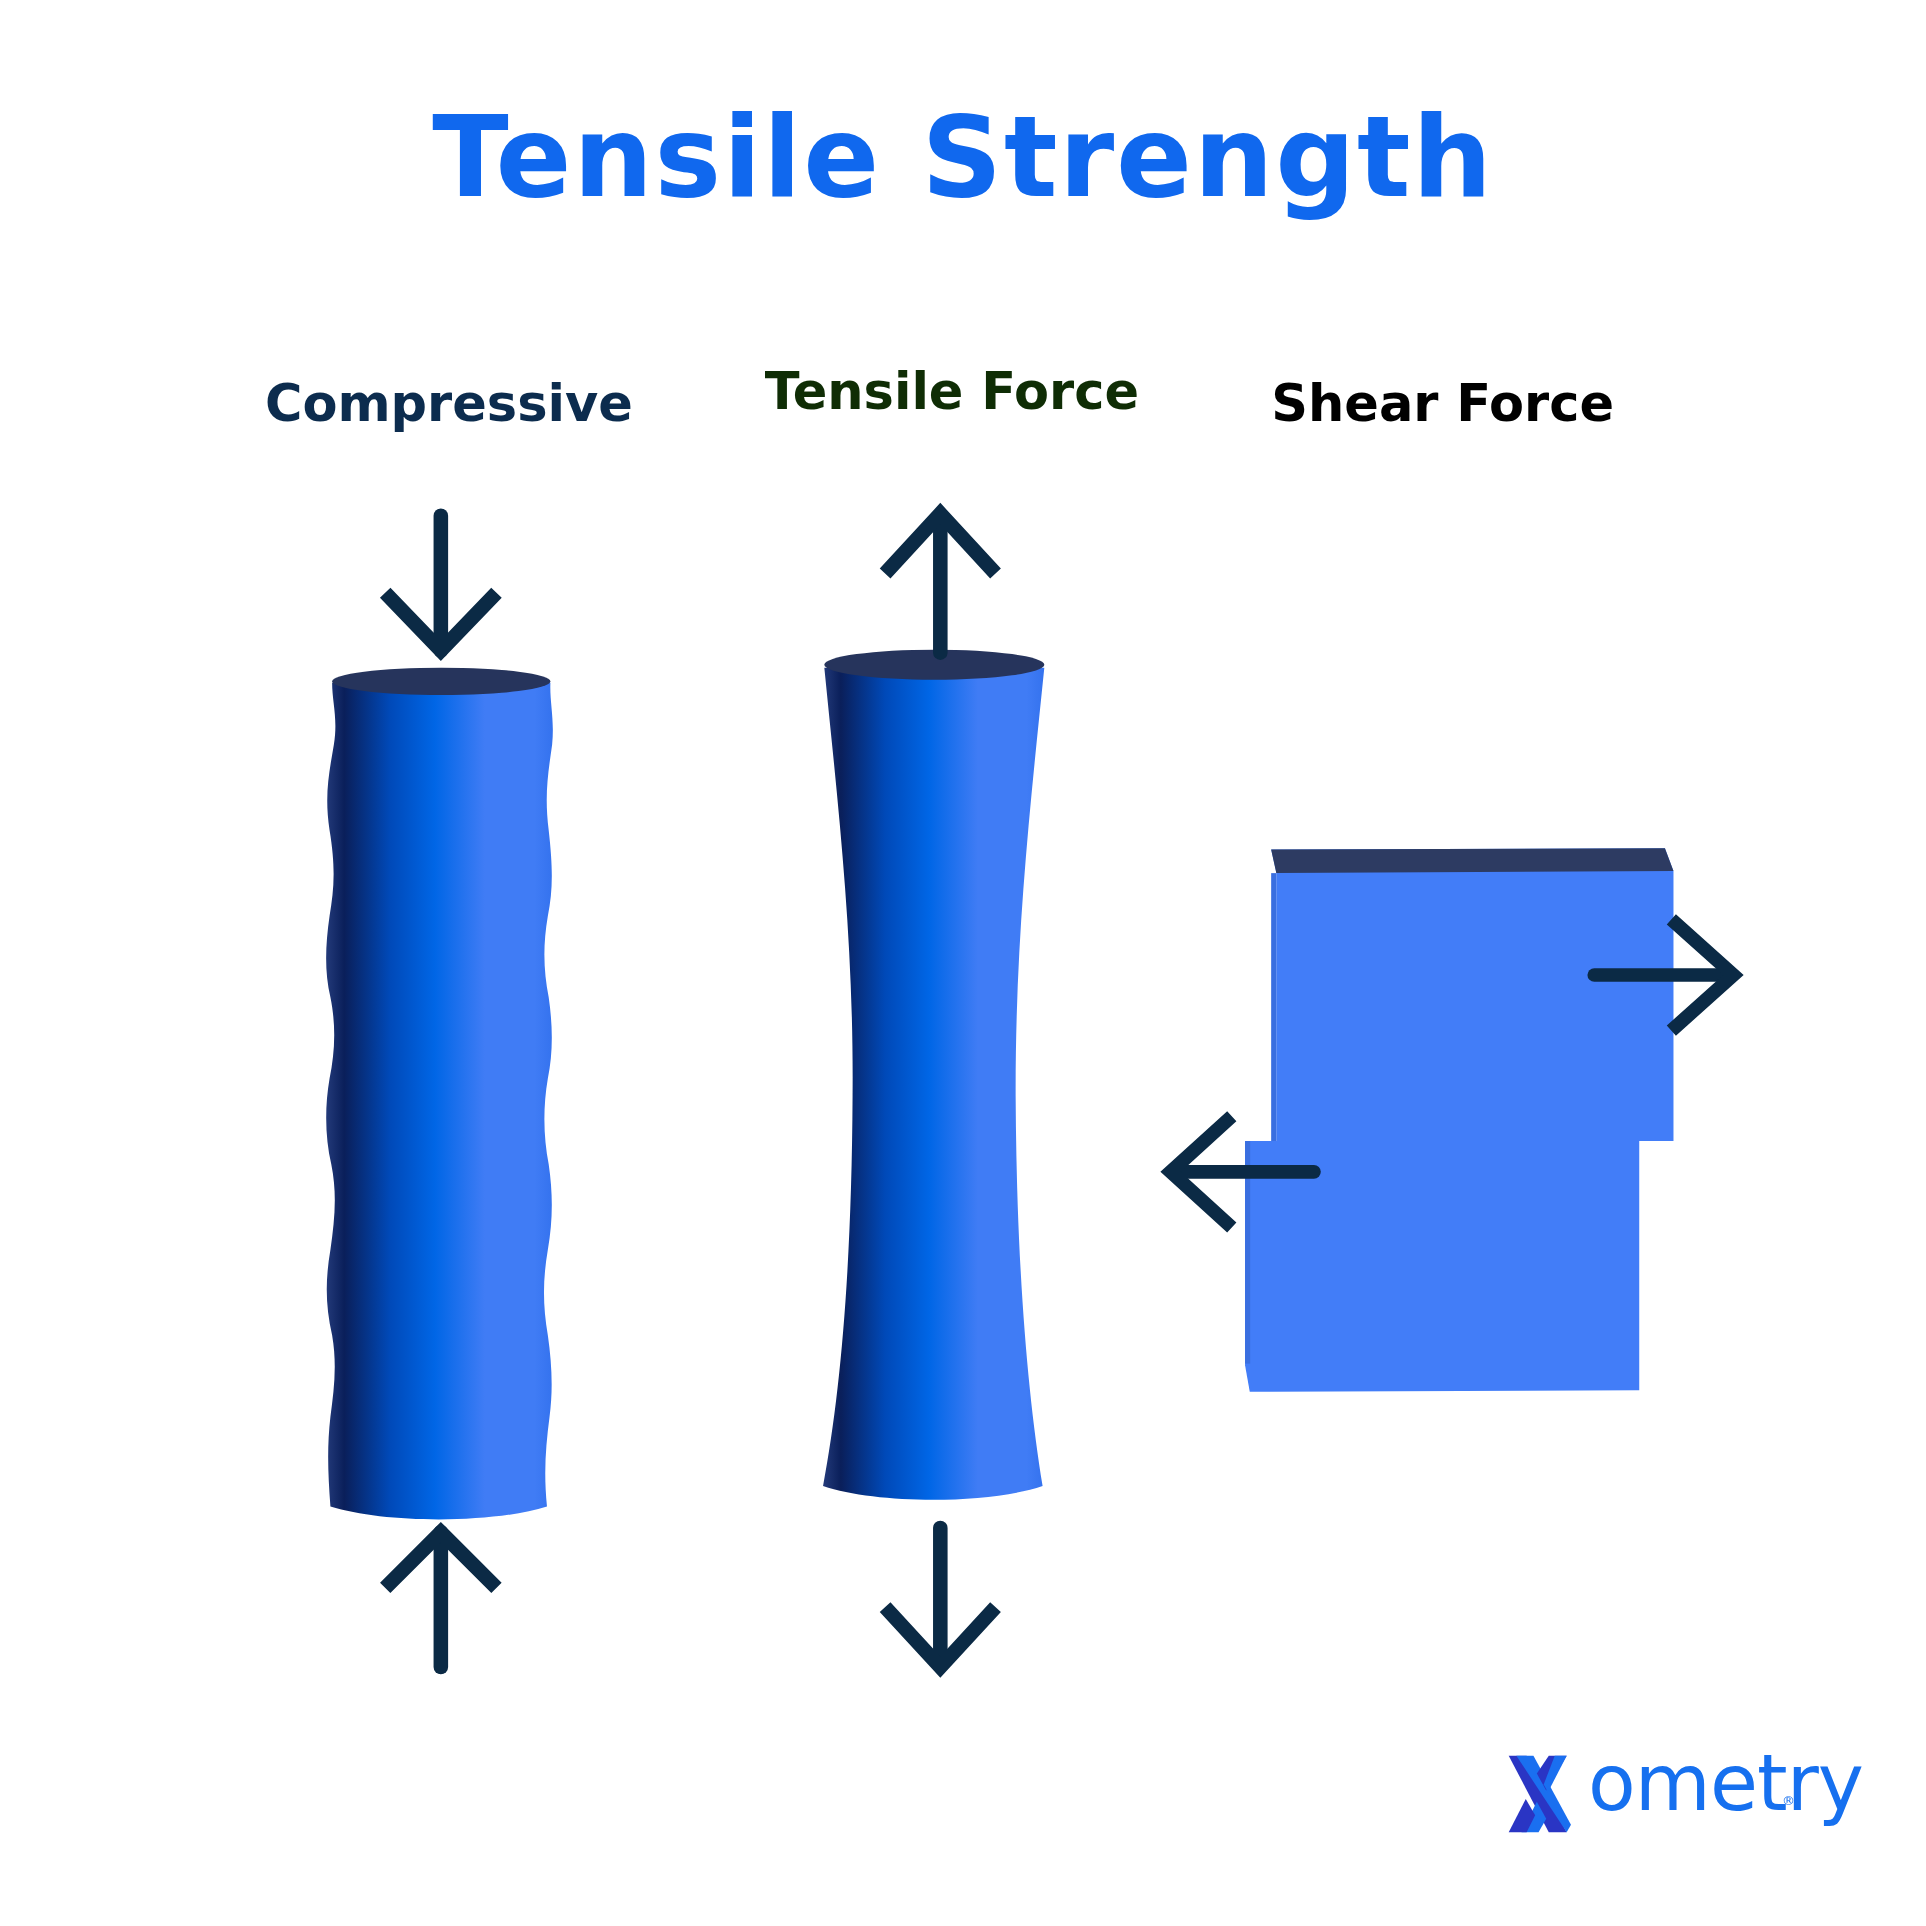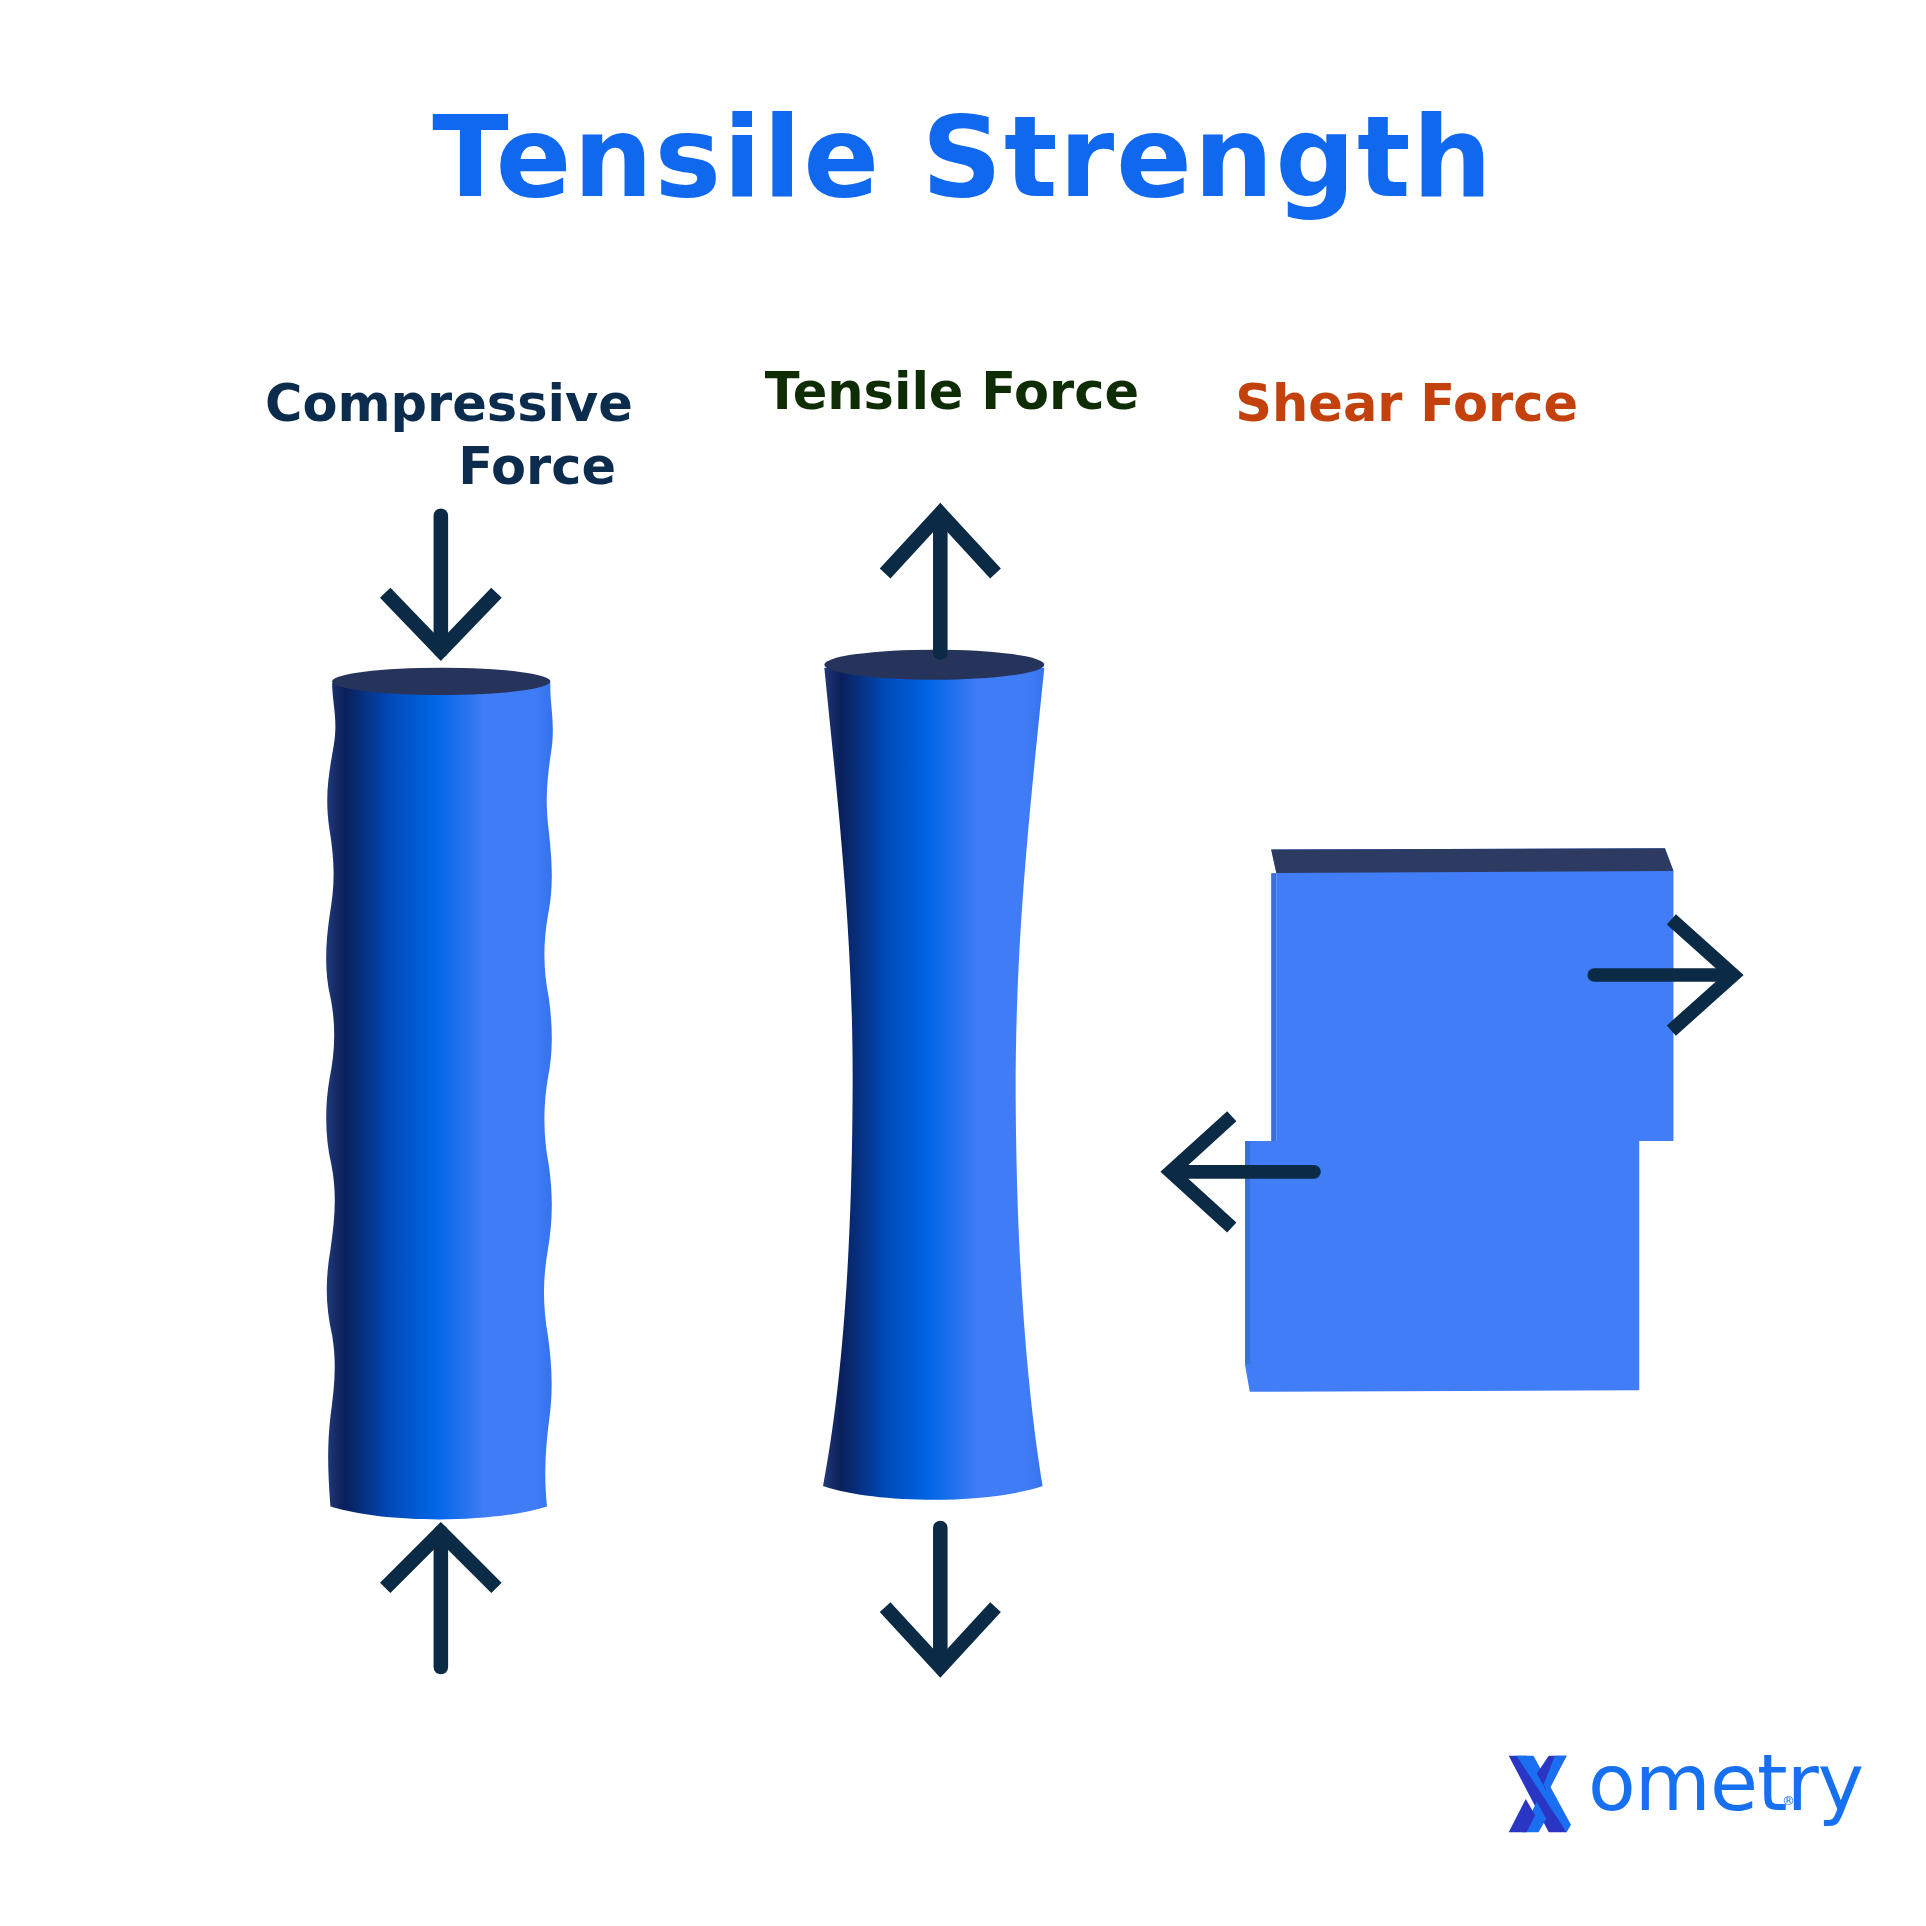--- a/index.html
+++ b/index.html
@@ -12,26 +12,25 @@
   .logo-word { position: absolute; left: 81px; top: 1.7px; font-size: 78px; line-height: 1; letter-spacing: -0.9px; text-align: center; }
   .logo-reg { position: absolute; left: 275px; top: 51px; font-size: 13px; }
 </style>
 </head>
 <body>
 
 <div class="abs title" style="color:#1068ee;">Tensile Strength</div>
 
 <div class="abs label" style="left:265px; width:351px; top:372px; color:#0c2c4e;">
   <div>Compressive</div>
-  <div>Force</div>
 </div>
 
 <div class="abs label" style="left:728px; width:411px; top:360px; color:#0f2d05;">Tensile Force</div>
 
-<div class="abs label" style="left:1167px; width:411px; top:372px; color:#c2410c;">Shear Force</div>
+<div class="abs label" style="left:1203px; width:411px; top:372px; color:#000000;">Shear Force</div>
 
 <svg class="stage" width="1926" height="1926" viewBox="0 0 4500 4500">
   <defs>
     <linearGradient id="cylGrad" x1="0" y1="0" x2="1" y2="0">
       <stop offset="0" stop-color="#233a7a"></stop>
       <stop offset="0.08" stop-color="#0a1f5a"></stop>
       <stop offset="0.28" stop-color="#0049b8"></stop>
       <stop offset="0.48" stop-color="#0066e6"></stop>
       <stop offset="0.7" stop-color="#407cf5"></stop>
       <stop offset="0.92" stop-color="#407cf5"></stop>

